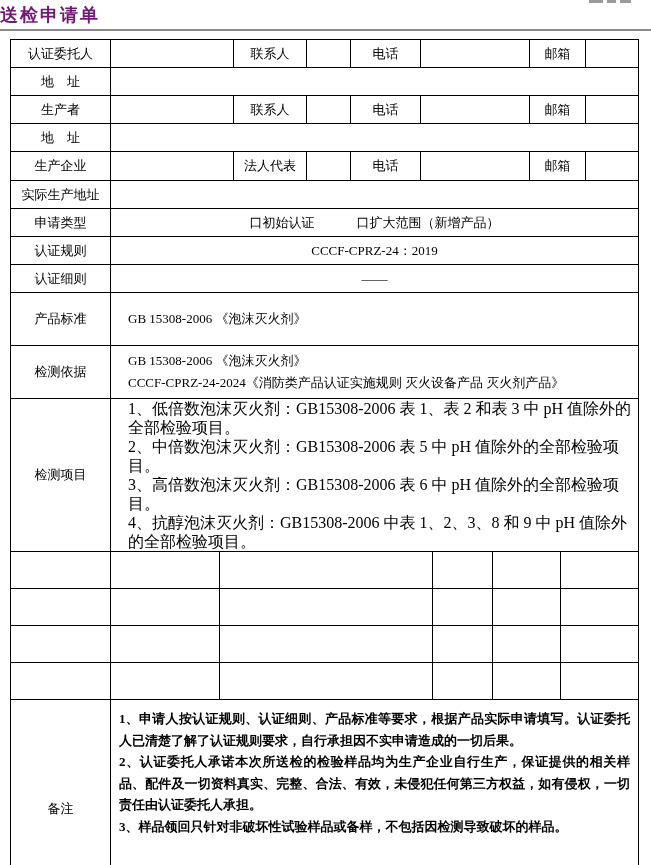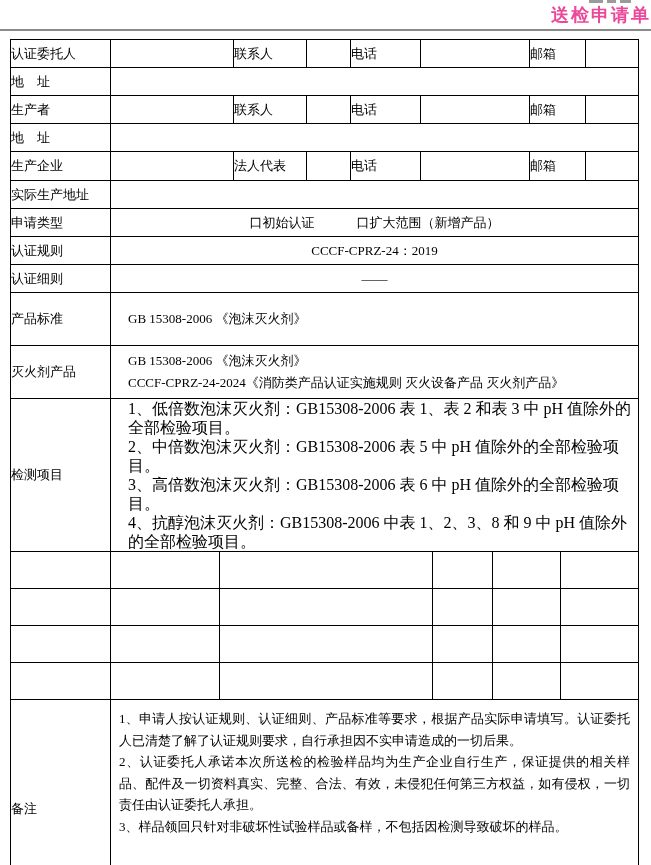--- a/index.html
+++ b/index.html
@@ -3,46 +3,46 @@
 <meta charset="utf-8">
 <style>
   html,body{margin:0;padding:0;background:#ffffff;}
   body{
     width:651px;height:865px;position:relative;
     font-family:"Liberation Serif","DejaVu Serif",serif;
     color:#000;
     -webkit-font-smoothing:antialiased;
   }
   .page-title{
-    text-align:right;font-weight:bold;font-size:18px;letter-spacing:2px;
-    color:#ec4899;padding-top:3px;line-height:24px;
+    text-align:left;font-weight:bold;font-size:18px;letter-spacing:2px;
+    color:#701a75;padding-top:3px;line-height:24px;
   }
   .title-rule{border:0;border-top:2px solid #8a8a8a;margin:2px 0 0 0;width:651px;}
   .corner-artifact{position:absolute;top:0;right:14px;height:3px;width:48px;}
   .corner-artifact i{display:inline-block;height:3px;background:#9a9a9a;margin-right:4px;vertical-align:top;}
   .corner-artifact i.a{width:14px;} .corner-artifact i.b{width:9px;} .corner-artifact i.c{width:11px;}
 
   table{border-collapse:collapse;table-layout:fixed;width:628px;margin-left:10px;}
   #tableA{margin-top:8px;}
   #tableC,#tableD{margin-top:-1px;}
   td{border:1px solid #000;font-size:13px;padding:0;vertical-align:middle;overflow:hidden;}
-  td.lbl{}
+  td.lbl{text-align:center;}
   td.fill{background:#fff;}
   td.ctr{text-align:center;}
   td.lft{text-align:left;padding-left:17px;padding-right:4px;vertical-align:middle;}
   .h28{height:28px;} .h29{height:29px;} .h39{height:53px;} .h53{height:53px;}
   .h77{height:77px;} .hhdr{height:28px;} .h37{height:37px;}
 
   .lines12 div{font-size:16px;line-height:19px;}
   .lines13 div{font-size:13px;line-height:22px;}
 
   .opt-gap{display:inline-block;width:42px;}
 
   #remarks-cell{vertical-align:top;padding:8px 8px 0 8px;height:210px;}
-  #remarks-cell .rline{font-size:13px;line-height:21.5px;text-align:justify;}
+  #remarks-cell .rline{font-size:13px;line-height:21.5px;text-align:justify;font-weight:bold;}
   .sig-block{margin-top:30px;font-size:13px;}
   .sig-line1{margin-left:218px;line-height:24px;}
   .sig-line2{margin-left:294px;line-height:24px;}
   .sig-line2 .yr{margin-left:44px;} .sig-line2 .mo{margin-left:28px;} .sig-line2 .dy{margin-left:28px;}
 </style>
 </head>
 <body>
 
 <div class="page-title">送检申请单</div>
 <hr class="title-rule">
@@ -114,21 +114,21 @@
   </tr>
   <tr class="h28">
     <td class="lbl">认证细则</td>
     <td class="ctr" colspan="7">——</td>
   </tr>
   <tr class="h39">
     <td class="lbl">产品标准</td>
     <td class="lft" colspan="7">GB 15308-2006 《泡沫灭火剂》</td>
   </tr>
   <tr class="h53">
-    <td class="lbl">灭火剂产品</td>
+    <td class="lbl">检测依据</td>
     <td class="lft lines13" colspan="7">
       <div>GB 15308-2006 《泡沫灭火剂》</div>
       <div>CCCF-CPRZ-24-2024《消防类产品认证实施规则 灭火设备产品 灭火剂产品》</div>
     </td>
   </tr>
   <tr class="h77">
     <td class="lbl">检测项目</td>
     <td class="lft lines12" colspan="7">
       <div>1、低倍数泡沫灭火剂：GB15308-2006 表 1、表 2 和表 3 中 pH 值除外的全部检验项目。</div>
       <div>2、中倍数泡沫灭火剂：GB15308-2006 表 5 中 pH 值除外的全部检验项目。</div>

